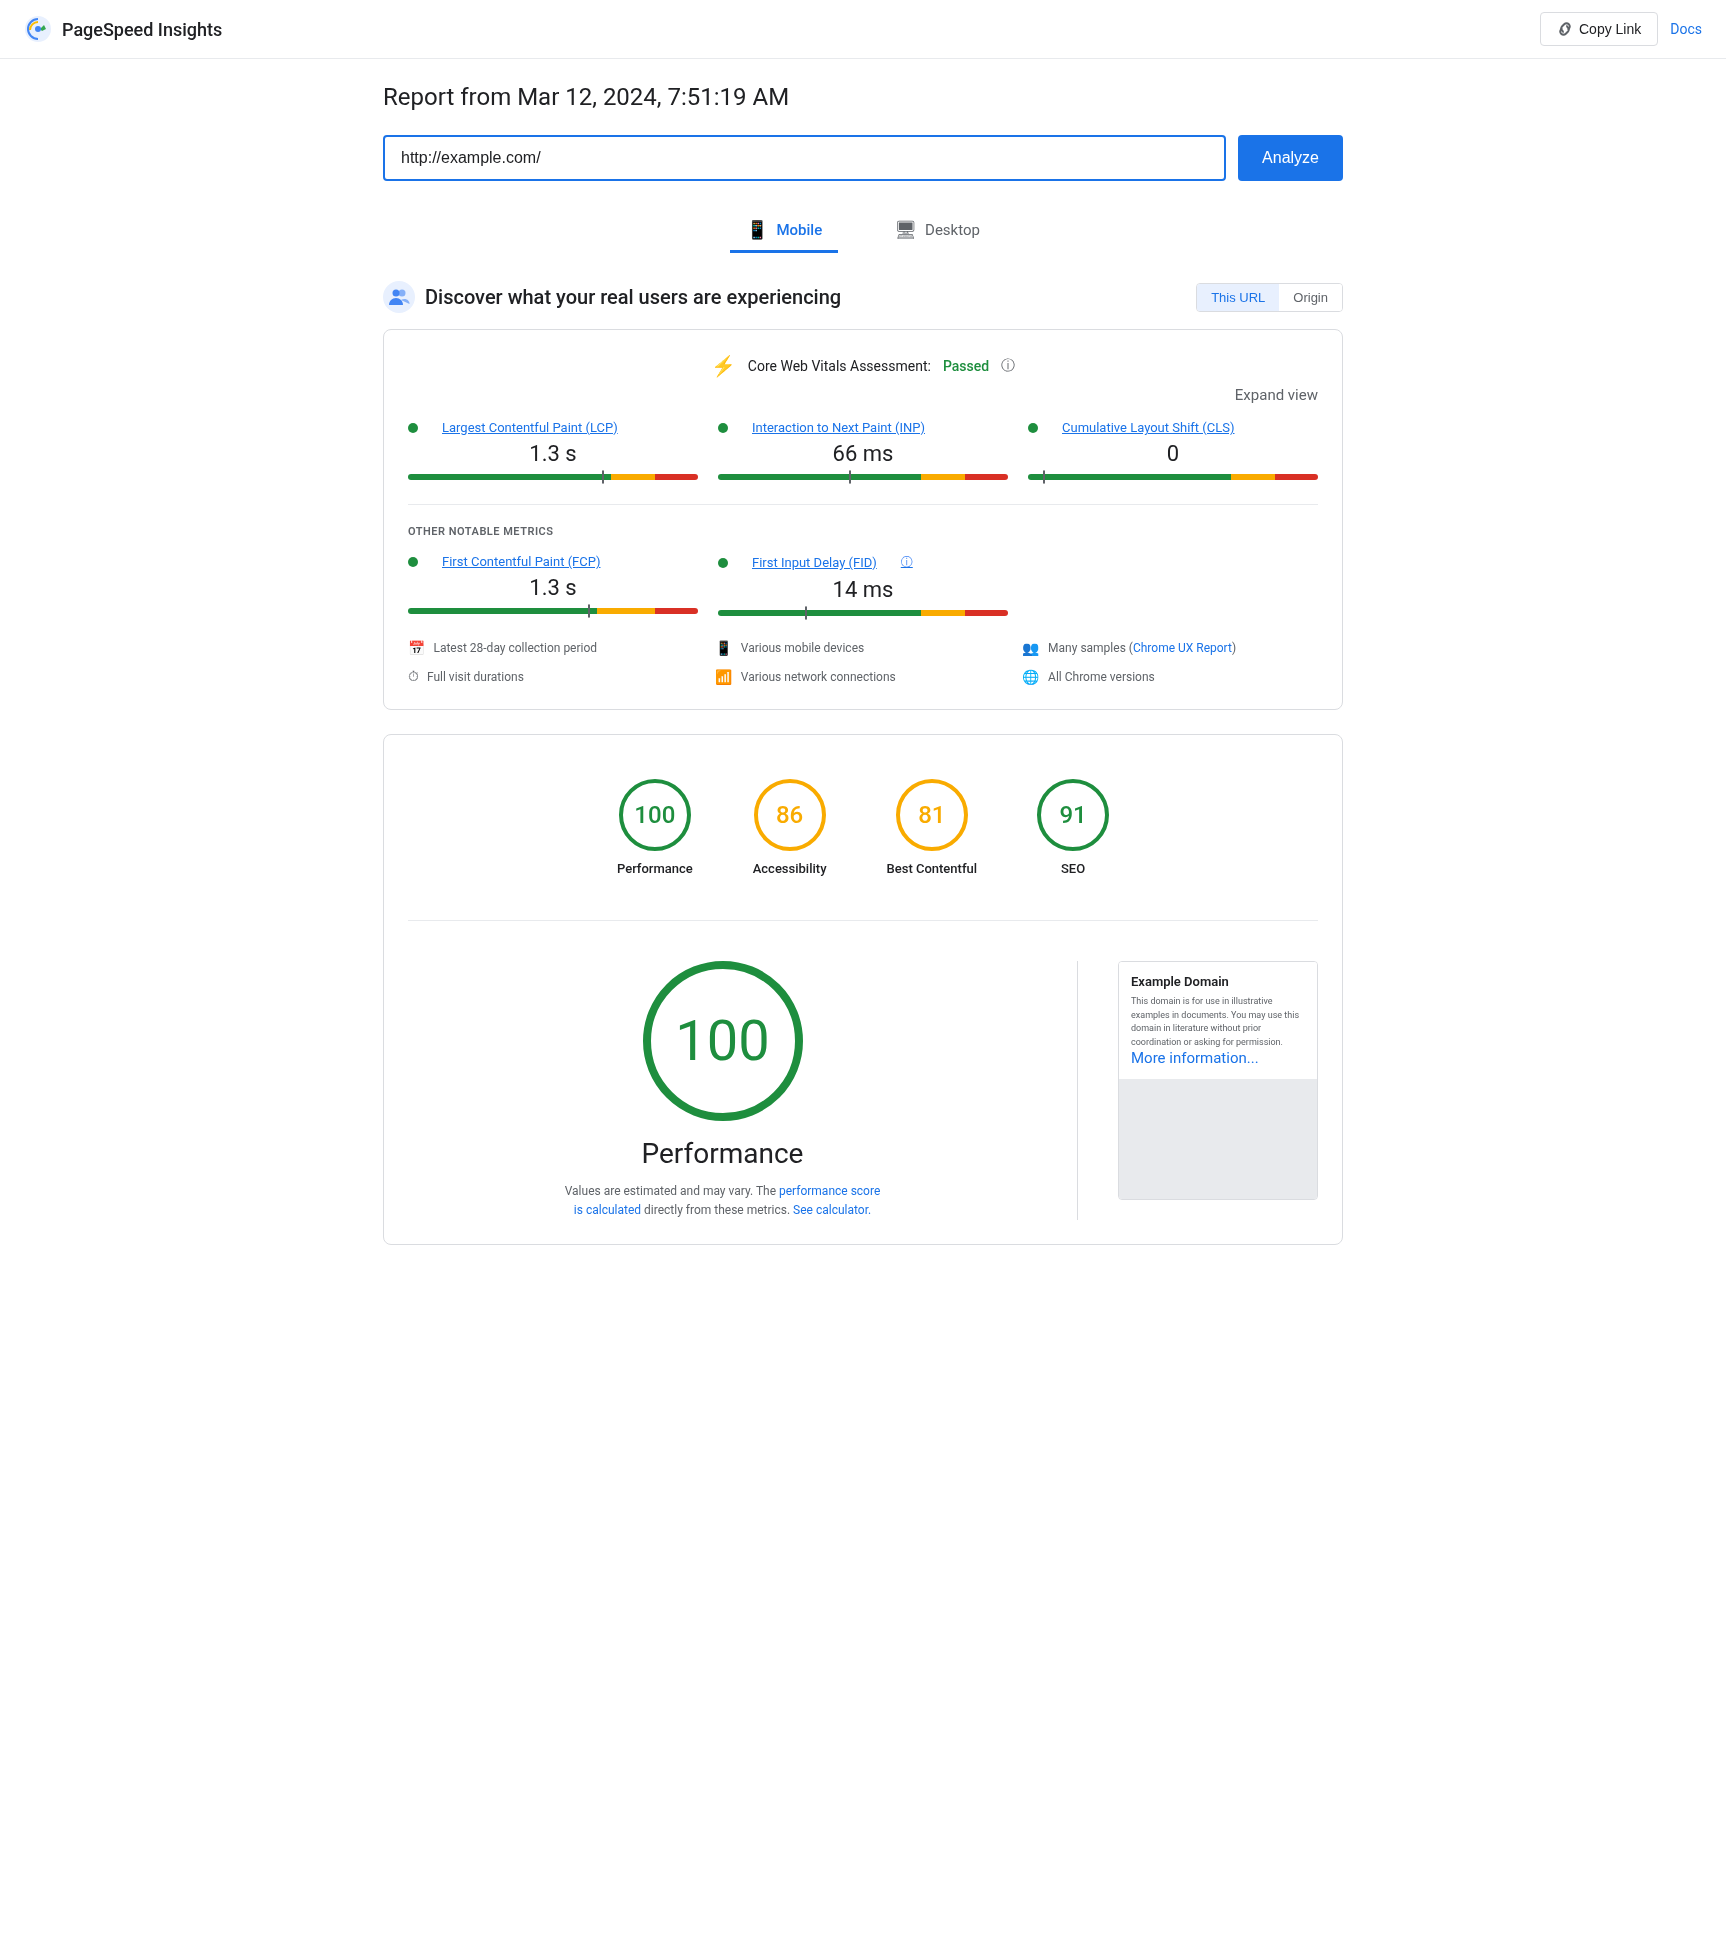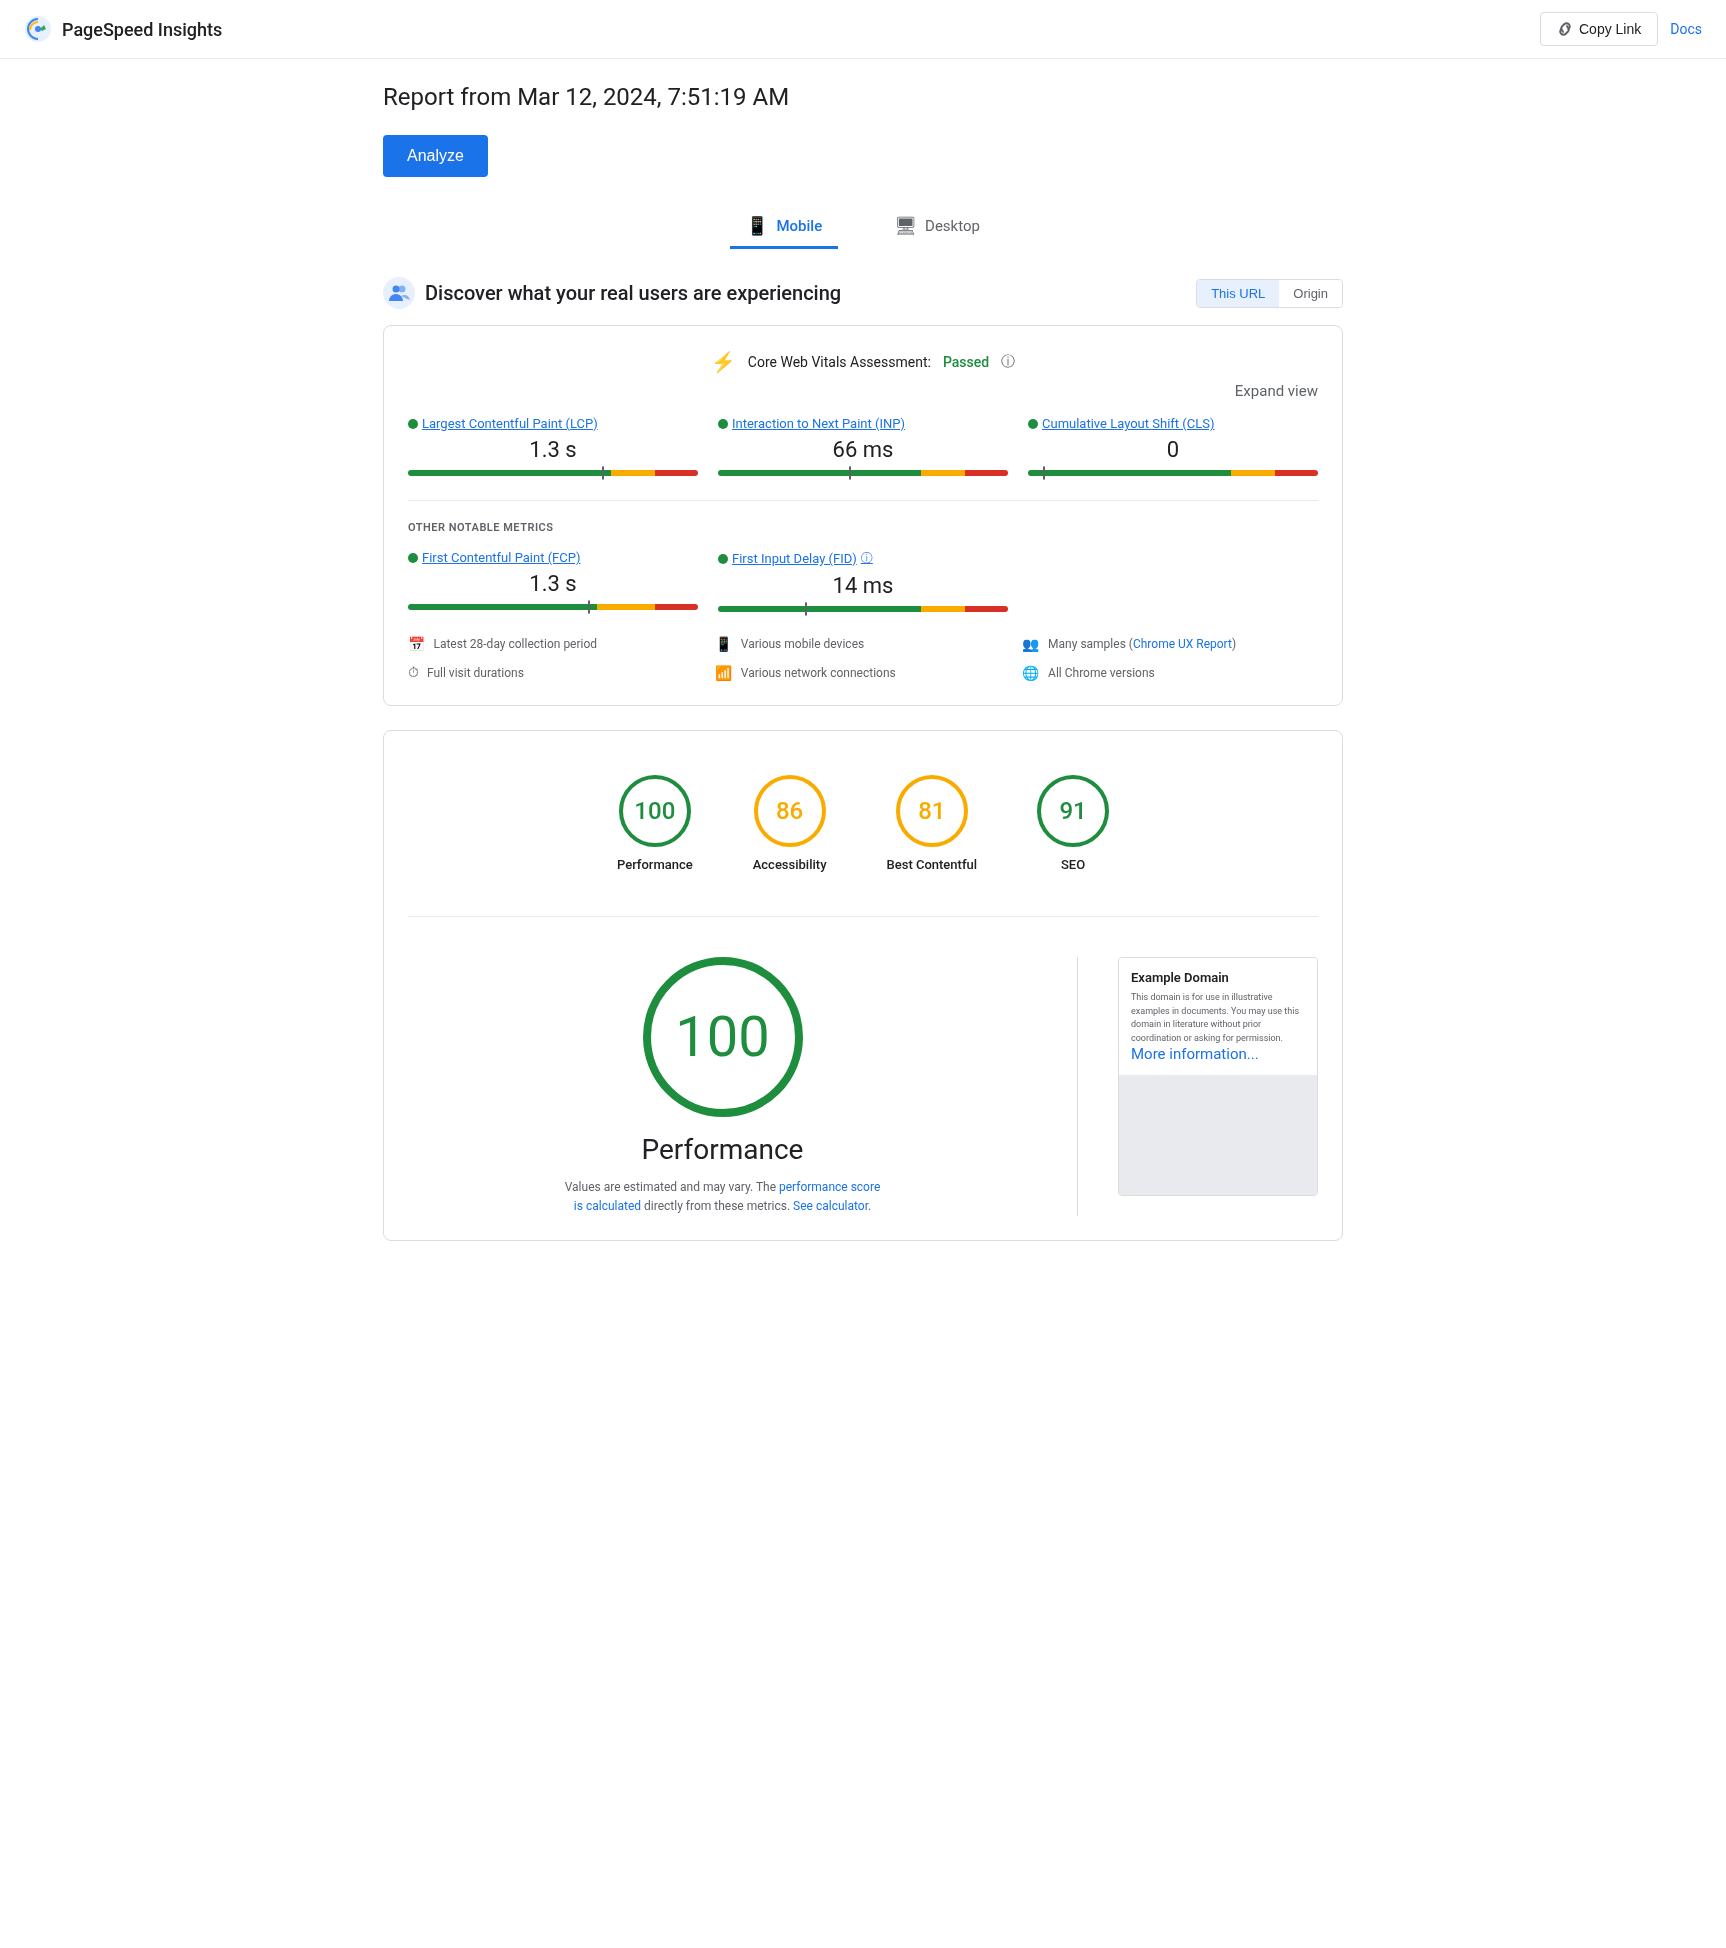--- a/index.html
+++ b/index.html
@@ -71,21 +71,21 @@
       padding: 24px; margin-bottom: 24px;
     }
 
     
     .cwv-header { display: flex; align-items: center; gap: 12px; margin-bottom: 8px; justify-content: center; }
     .cwv-status { color: #1e8e3e; font-weight: 500; }
     .expand-view { text-align: right; font-size: 15px; color: #5f6368; margin-bottom: 16px; cursor: pointer; }
 
     .metrics-grid { display: grid; grid-template-columns: 1fr 1fr 1fr; gap: 20px; }
     .metric-item { }
-    .metric-name { font-size: 13px; color: #1a73e8; text-decoration: underline; cursor: pointer; display: flex; align-items: center; gap: 4px; margin-bottom: 6px; }
+    .metric-name { font-size: 13px; color: #1a73e8; text-decoration: underline; cursor: pointer; display: flex; align-items: center; gap: 24px; margin-bottom: 6px; }
     .metric-dot { width: 10px; height: 10px; border-radius: 50%; display: inline-block; flex-shrink: 0; }
     .metric-dot.green { background: #1e8e3e; }
     .metric-value { font-size: 22px; font-weight: 400; color: #202124; margin-bottom: 8px; text-align: center; }
 
     
     .progress-bar-container { position: relative; height: 6px; border-radius: 3px; overflow: visible; margin-bottom: 4px; }
     .progress-bar-track { display: flex; height: 100%; border-radius: 3px; overflow: hidden; }
     .bar-green { background: #1e8e3e; }
     .bar-orange { background: #f9ab00; }
     .bar-red { background: #d93025; }
@@ -162,20 +162,21 @@
     </button>
     <a class="docs-link">Docs</a>
   </div>
 </header>
 
 <div class="main">
 
   <h1 class="report-title">Report from Mar 12, 2024, 7:51:19 AM</h1>
 
   <div class="url-row">
+    <input class="url-input" type="text" value="http://example.com/" style="">
     <button class="analyze-btn">Analyze</button>
   </div>
 
   <div class="tabs">
     <div class="tab active">
       <span class="tab-icon">📱</span>
       <span>Mobile</span>
     </div>
     <div class="tab">
       <span class="tab-icon">🖥</span>

